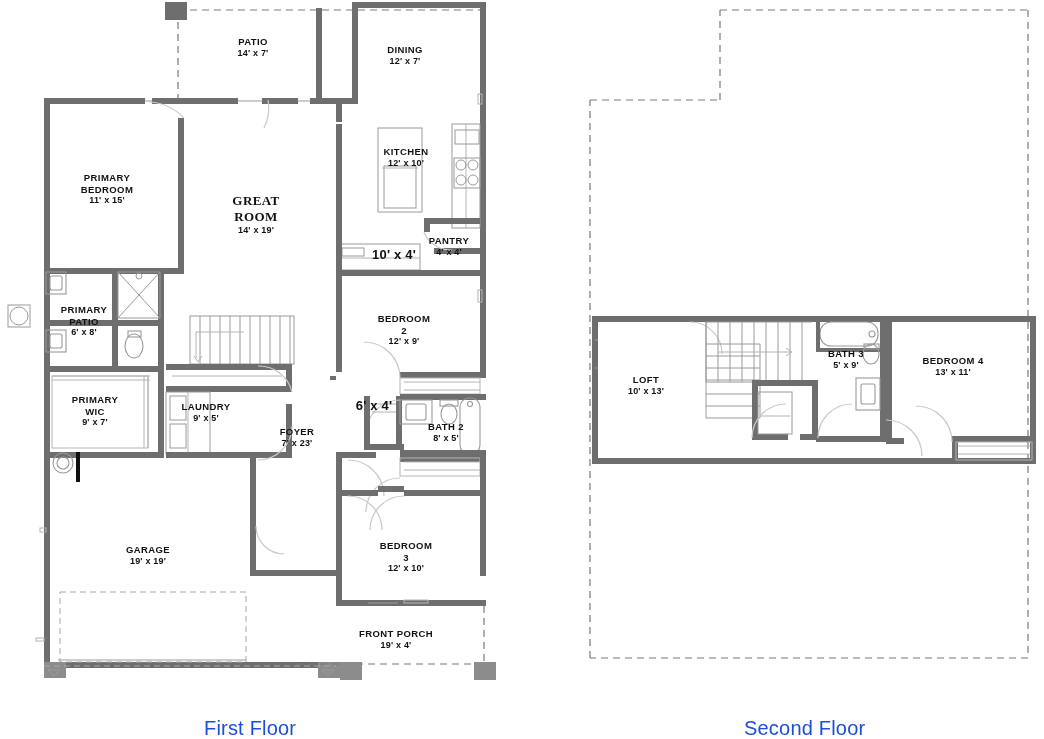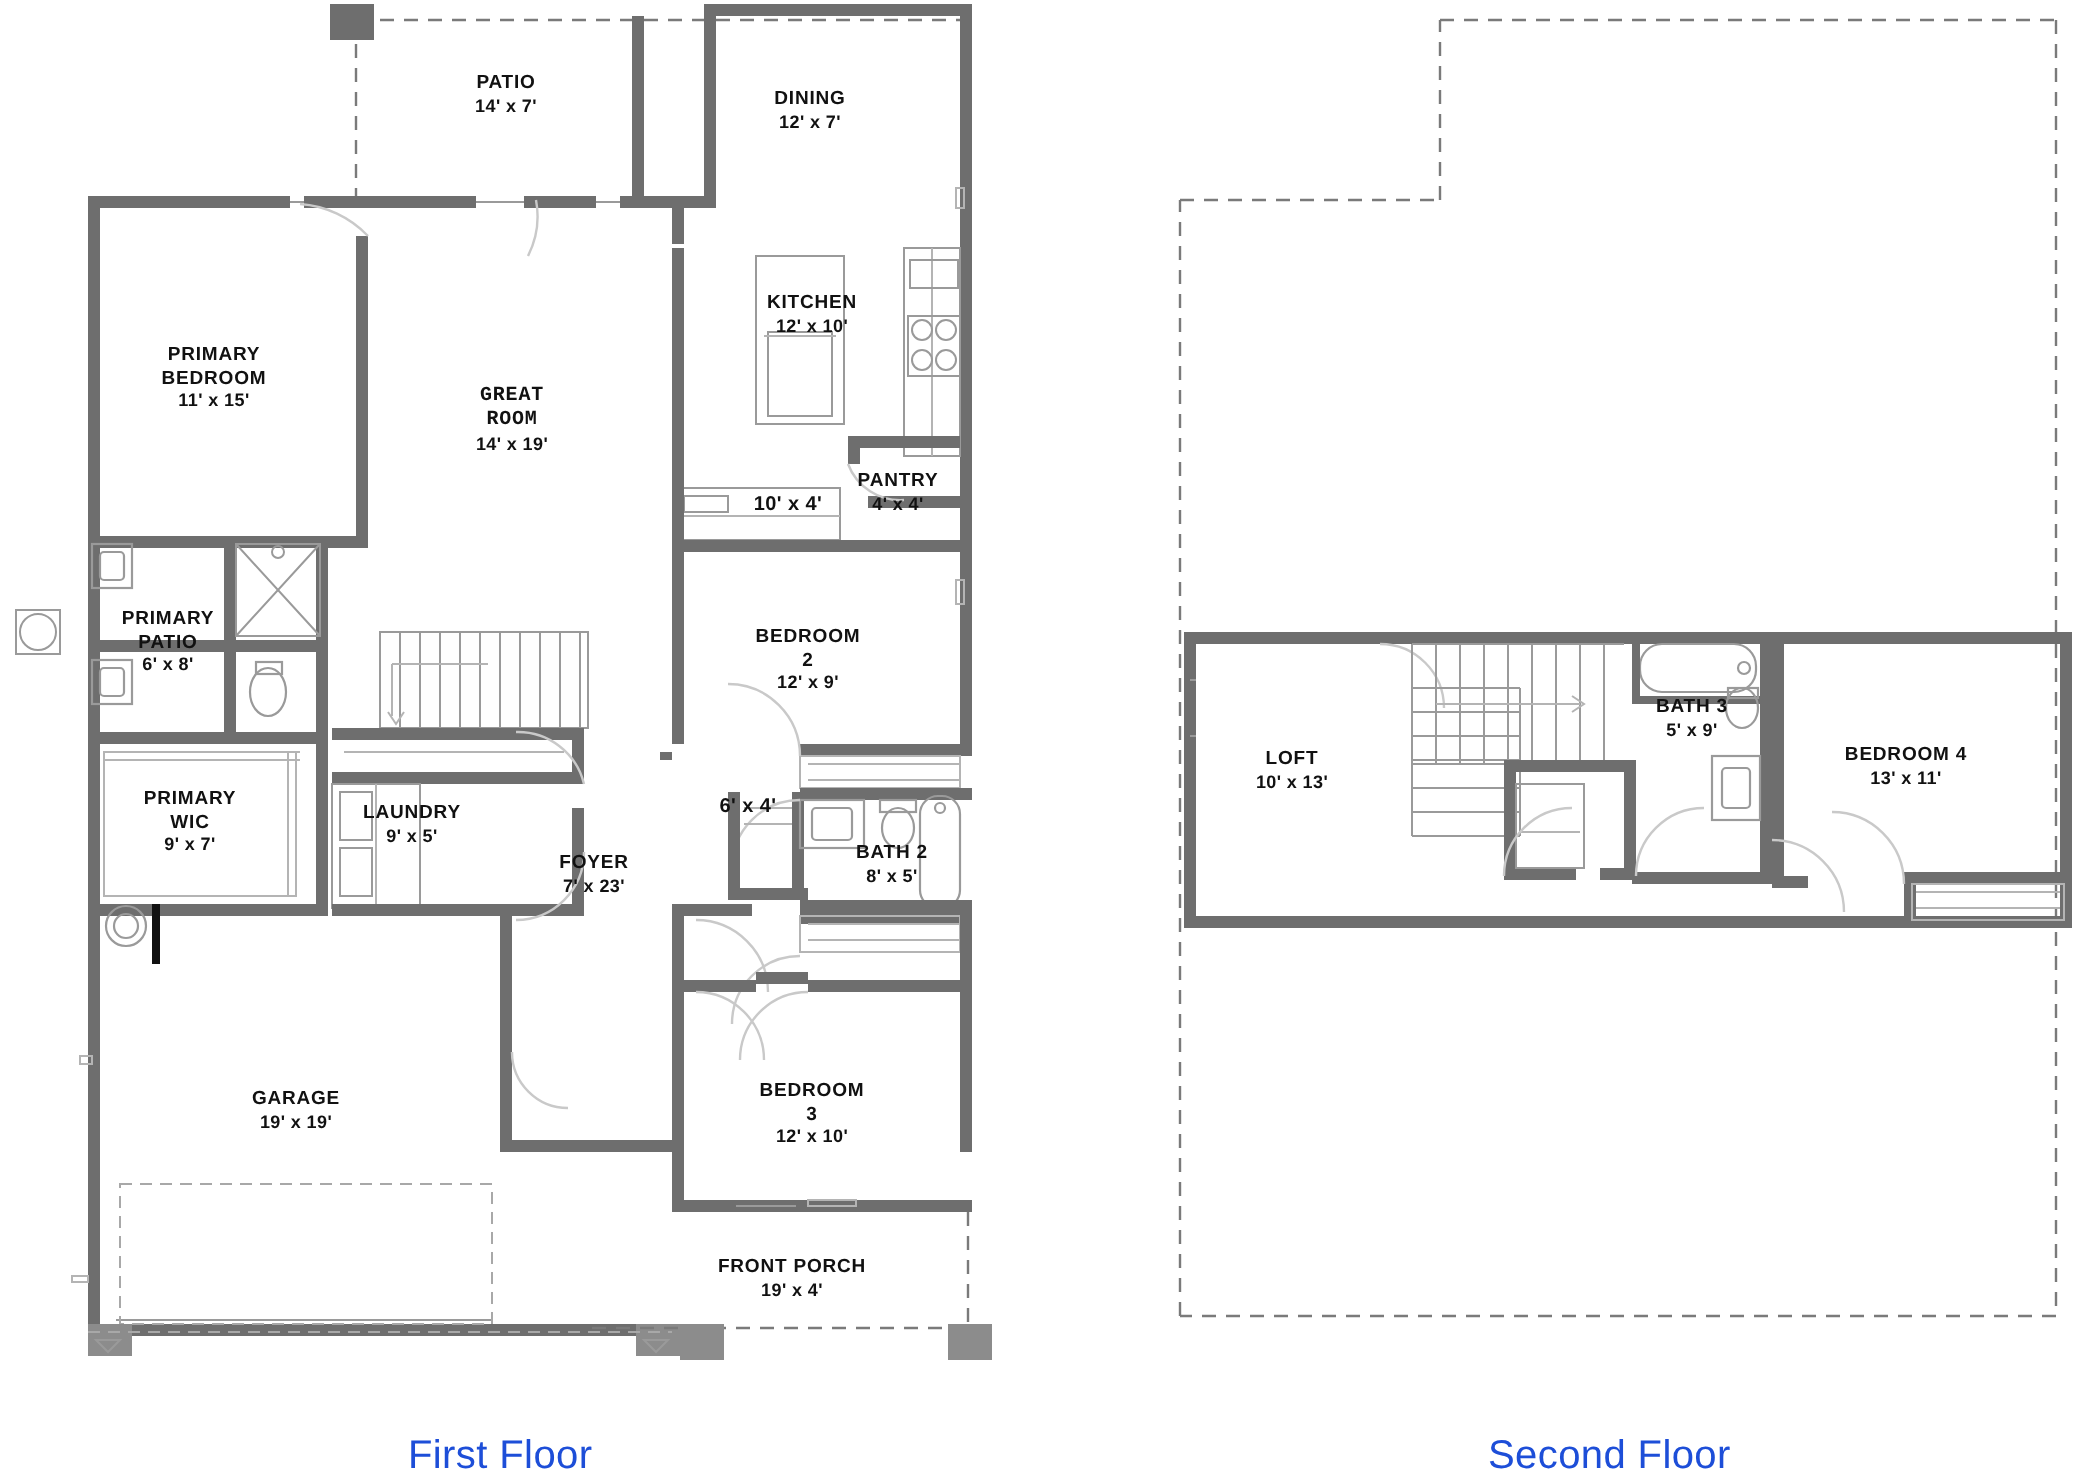--- a/index.html
+++ b/index.html
@@ -61,29 +61,29 @@
     font-size: 9.5px;
     letter-spacing: 0.4px;
   }
   .room-label .rl-dim {
     display: block;
     font-size: 9px;
     letter-spacing: 0.2px;
   }
   .room-label.serif .rl-name,
   .room-label.serif .rl-sub {
-    font-family: Liberation Mono, monospace;
-    font-size: 10px;
+    font-family: Liberation Serif, serif;
+    font-size: 13px;
     text-align: center;
   }
   .room-label.inline {
     font-size: 9px;
   }
   .room-label.inline .rl-dim {
-    font-size: 10px;
+    font-size: 13px;
   }
 </style>
 </head>
 <body>
 
 <div id="plan-root">
 
   <svg class="plan-svg" viewBox="0 0 1044 739">
     <defs>
       <style>
@@ -516,21 +516,21 @@
   <div class="room-label" style="left:646px; top:374px;">
     <span class="rl-name">LOFT</span>
     <span class="rl-dim">10' x 13'</span>
   </div>
 
   <div class="room-label" style="left:846px; top:348px;">
     <span class="rl-name">BATH 3</span>
     <span class="rl-dim">5' x 9'</span>
   </div>
 
-  <div class="room-label" style="left:953px; top:372px;">
+  <div class="room-label" style="left:953px; top:355px;">
     <span class="rl-name">BEDROOM 4</span>
     <span class="rl-dim">13' x 11'</span>
   </div>
 
   <div class="floor-caption" id="caption-first">First Floor</div>
   <div class="floor-caption" id="caption-second">Second Floor</div>
 
 </div>
 
 </body></html>

